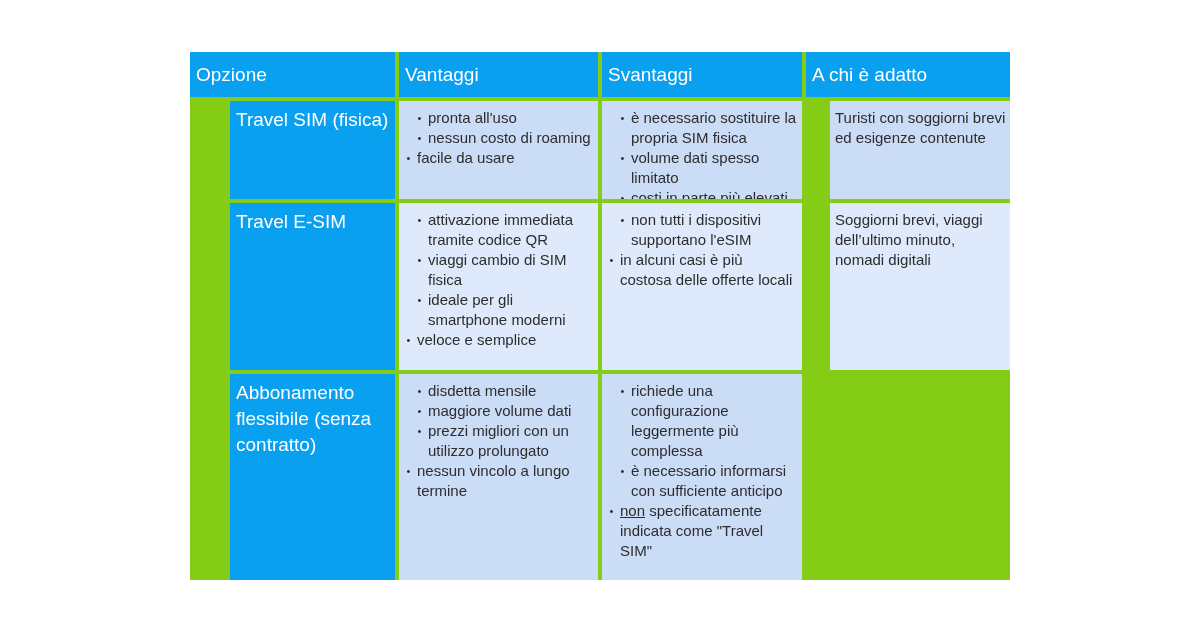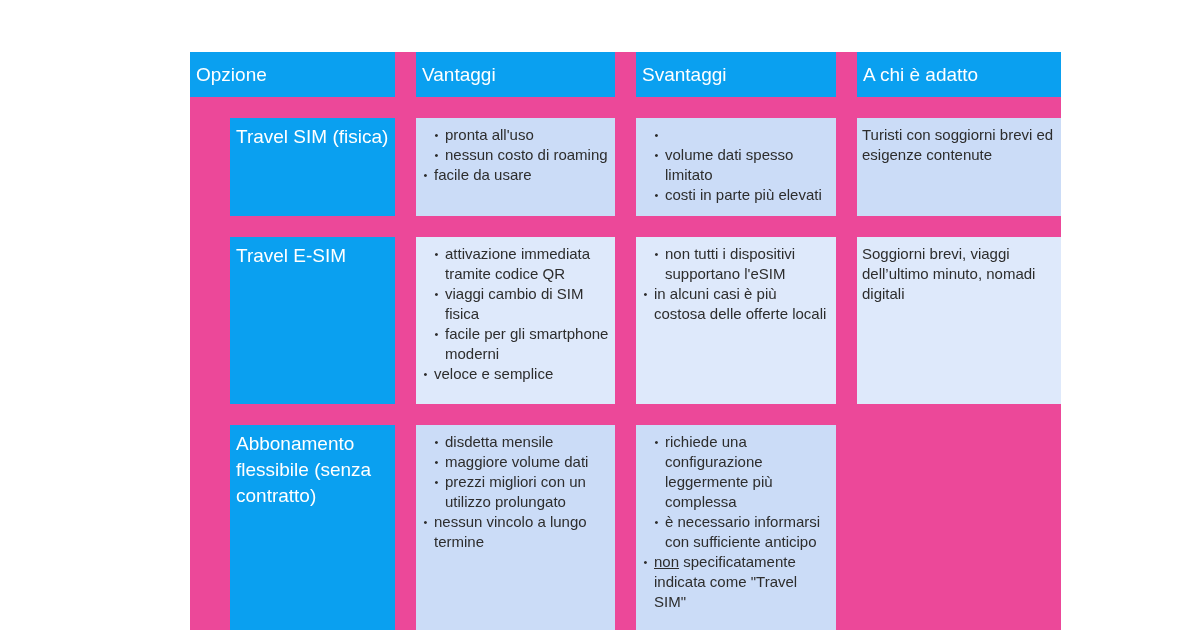--- a/index.html
+++ b/index.html
@@ -17,22 +17,22 @@
     background: #ffffff;
     overflow: hidden;
   }
   .cmp-table {
     position: absolute;
     left: 190px;
     top: 52px;
     display: grid;
     grid-template-columns: 205px 199px 200px 204px;
     grid-template-rows: 45px 98px 167px 206px;
-    gap: 21px;
-    background: #ec4899;
+    gap: 4px;
+    background: #84cc16;
   }
   .cell {
     overflow: hidden;
     box-sizing: border-box;
   }
   .header-cell {
     background: var(--accent-blue, #0aa0f0);
     color: var(--header-text, #ffffff);
     font-size: 19px;
     display: flex;
@@ -48,21 +48,21 @@
     margin-left: 40px;
   }
   .body-cell {
     font-size: 15px;
     line-height: 20px;
     color: var(--body-text, #2d2d2d);
     padding: 7px 4px 6px 4px;
   }
   .shade-a { background: var(--row-shade-a, #cbdcf7); }
   .shade-b { background: var(--row-shade-b, #dee9fb); }
-  .plain-cell { padding-left: 5px; }
+  .plain-cell { padding-left: 5px; margin-left: 24px; }
   .bullet-item { display: flex; align-items: flex-start; }
   .bullet-item.indent-2 { padding-left: 12px; }
   .bullet-item.indent-1 { padding-left: 1px; }
   .bullet {
     flex: 0 0 auto;
     width: 9px;
     margin-right: 4px;
     text-align: center;
     font-size: 11px;
     line-height: 20px;
@@ -100,20 +100,21 @@
           <span class="bullet-text">nessun costo di roaming</span>
         </div>
         <div class="bullet-item indent-1">
           <span class="bullet">•</span>
           <span class="bullet-text">facile da usare</span>
         </div>
       </div>
     <div class="cell body-cell shade-a">
         <div class="bullet-item indent-2">
           <span class="bullet">•</span>
+          <span class="bullet-text">è necessario sostituire la propria SIM fisica</span>
         </div>
         <div class="bullet-item indent-2">
           <span class="bullet">•</span>
           <span class="bullet-text">volume dati spesso limitato</span>
         </div>
         <div class="bullet-item indent-2">
           <span class="bullet">•</span>
           <span class="bullet-text">costi in parte più elevati</span>
         </div>
       </div>
@@ -124,21 +125,21 @@
         <div class="bullet-item indent-2">
           <span class="bullet">•</span>
           <span class="bullet-text">attivazione immediata tramite codice QR</span>
         </div>
         <div class="bullet-item indent-2">
           <span class="bullet">•</span>
           <span class="bullet-text">viaggi cambio di SIM fisica</span>
         </div>
         <div class="bullet-item indent-2">
           <span class="bullet">•</span>
-          <span class="bullet-text">facile per gli smartphone moderni</span>
+          <span class="bullet-text">ideale per gli smartphone moderni</span>
         </div>
         <div class="bullet-item indent-1">
           <span class="bullet">•</span>
           <span class="bullet-text">veloce e semplice</span>
         </div>
       </div>
     <div class="cell body-cell shade-b">
         <div class="bullet-item indent-2">
           <span class="bullet">•</span>
           <span class="bullet-text">non tutti i dispositivi supportano l'eSIM</span>

